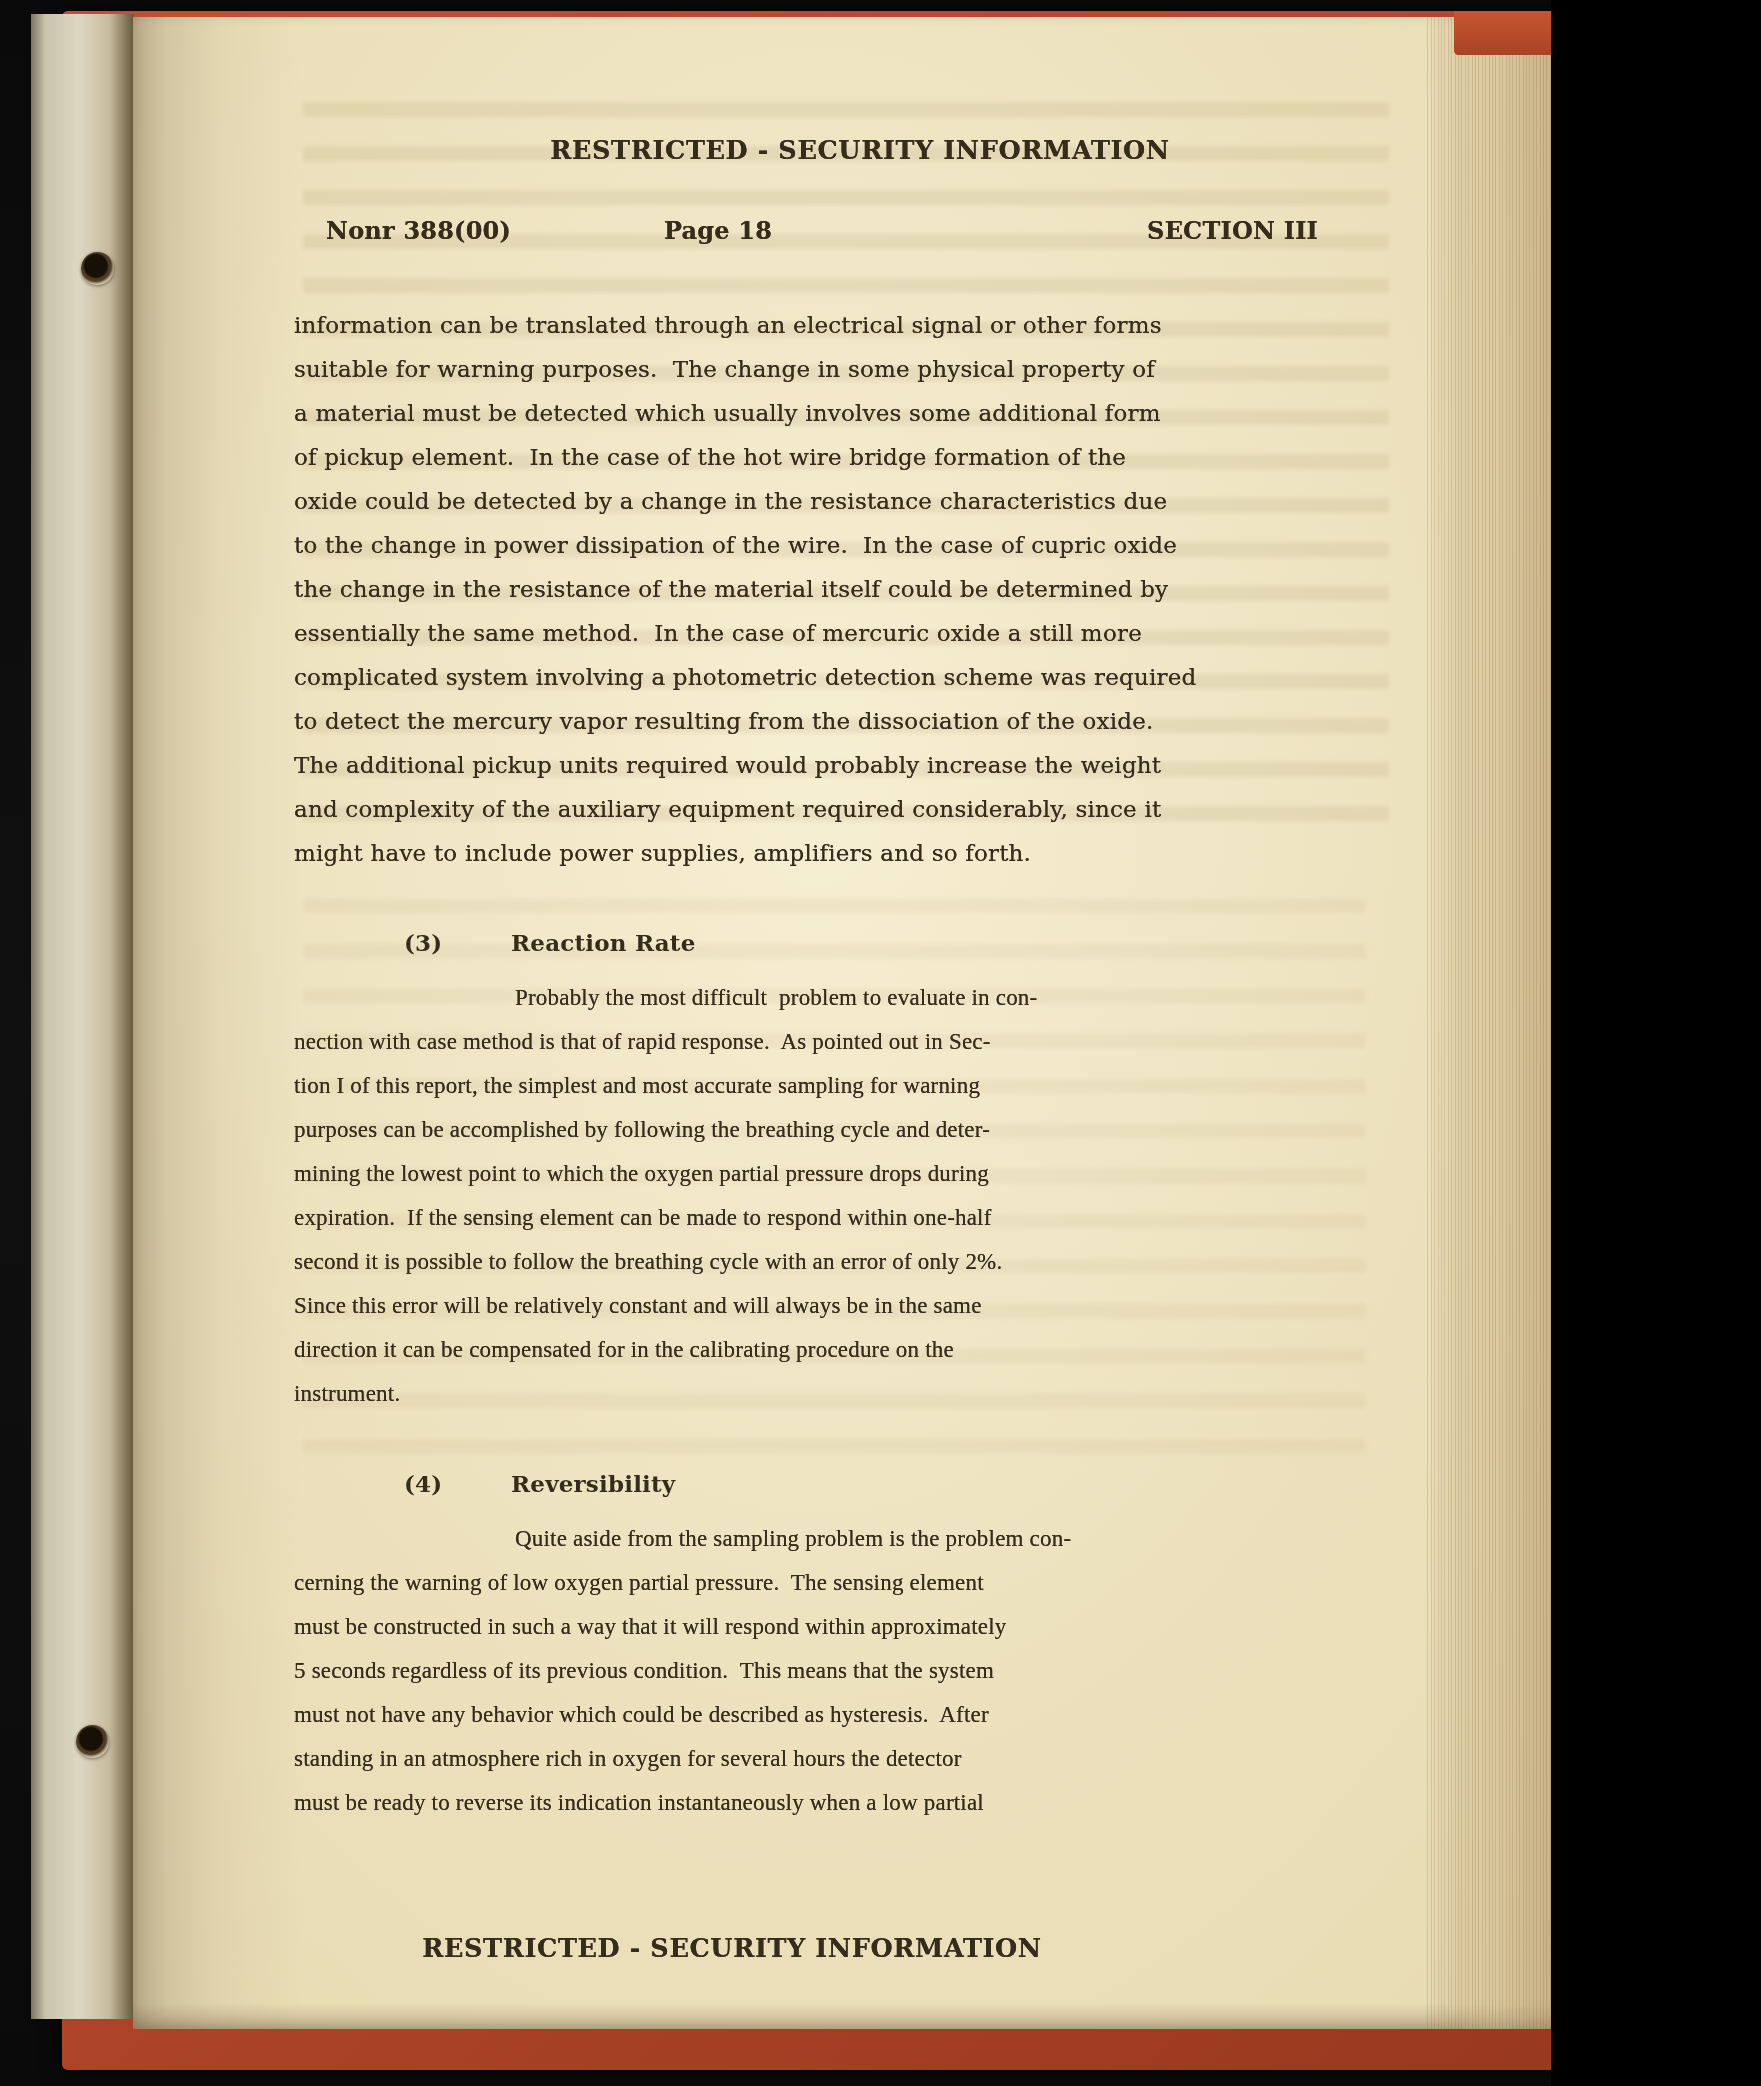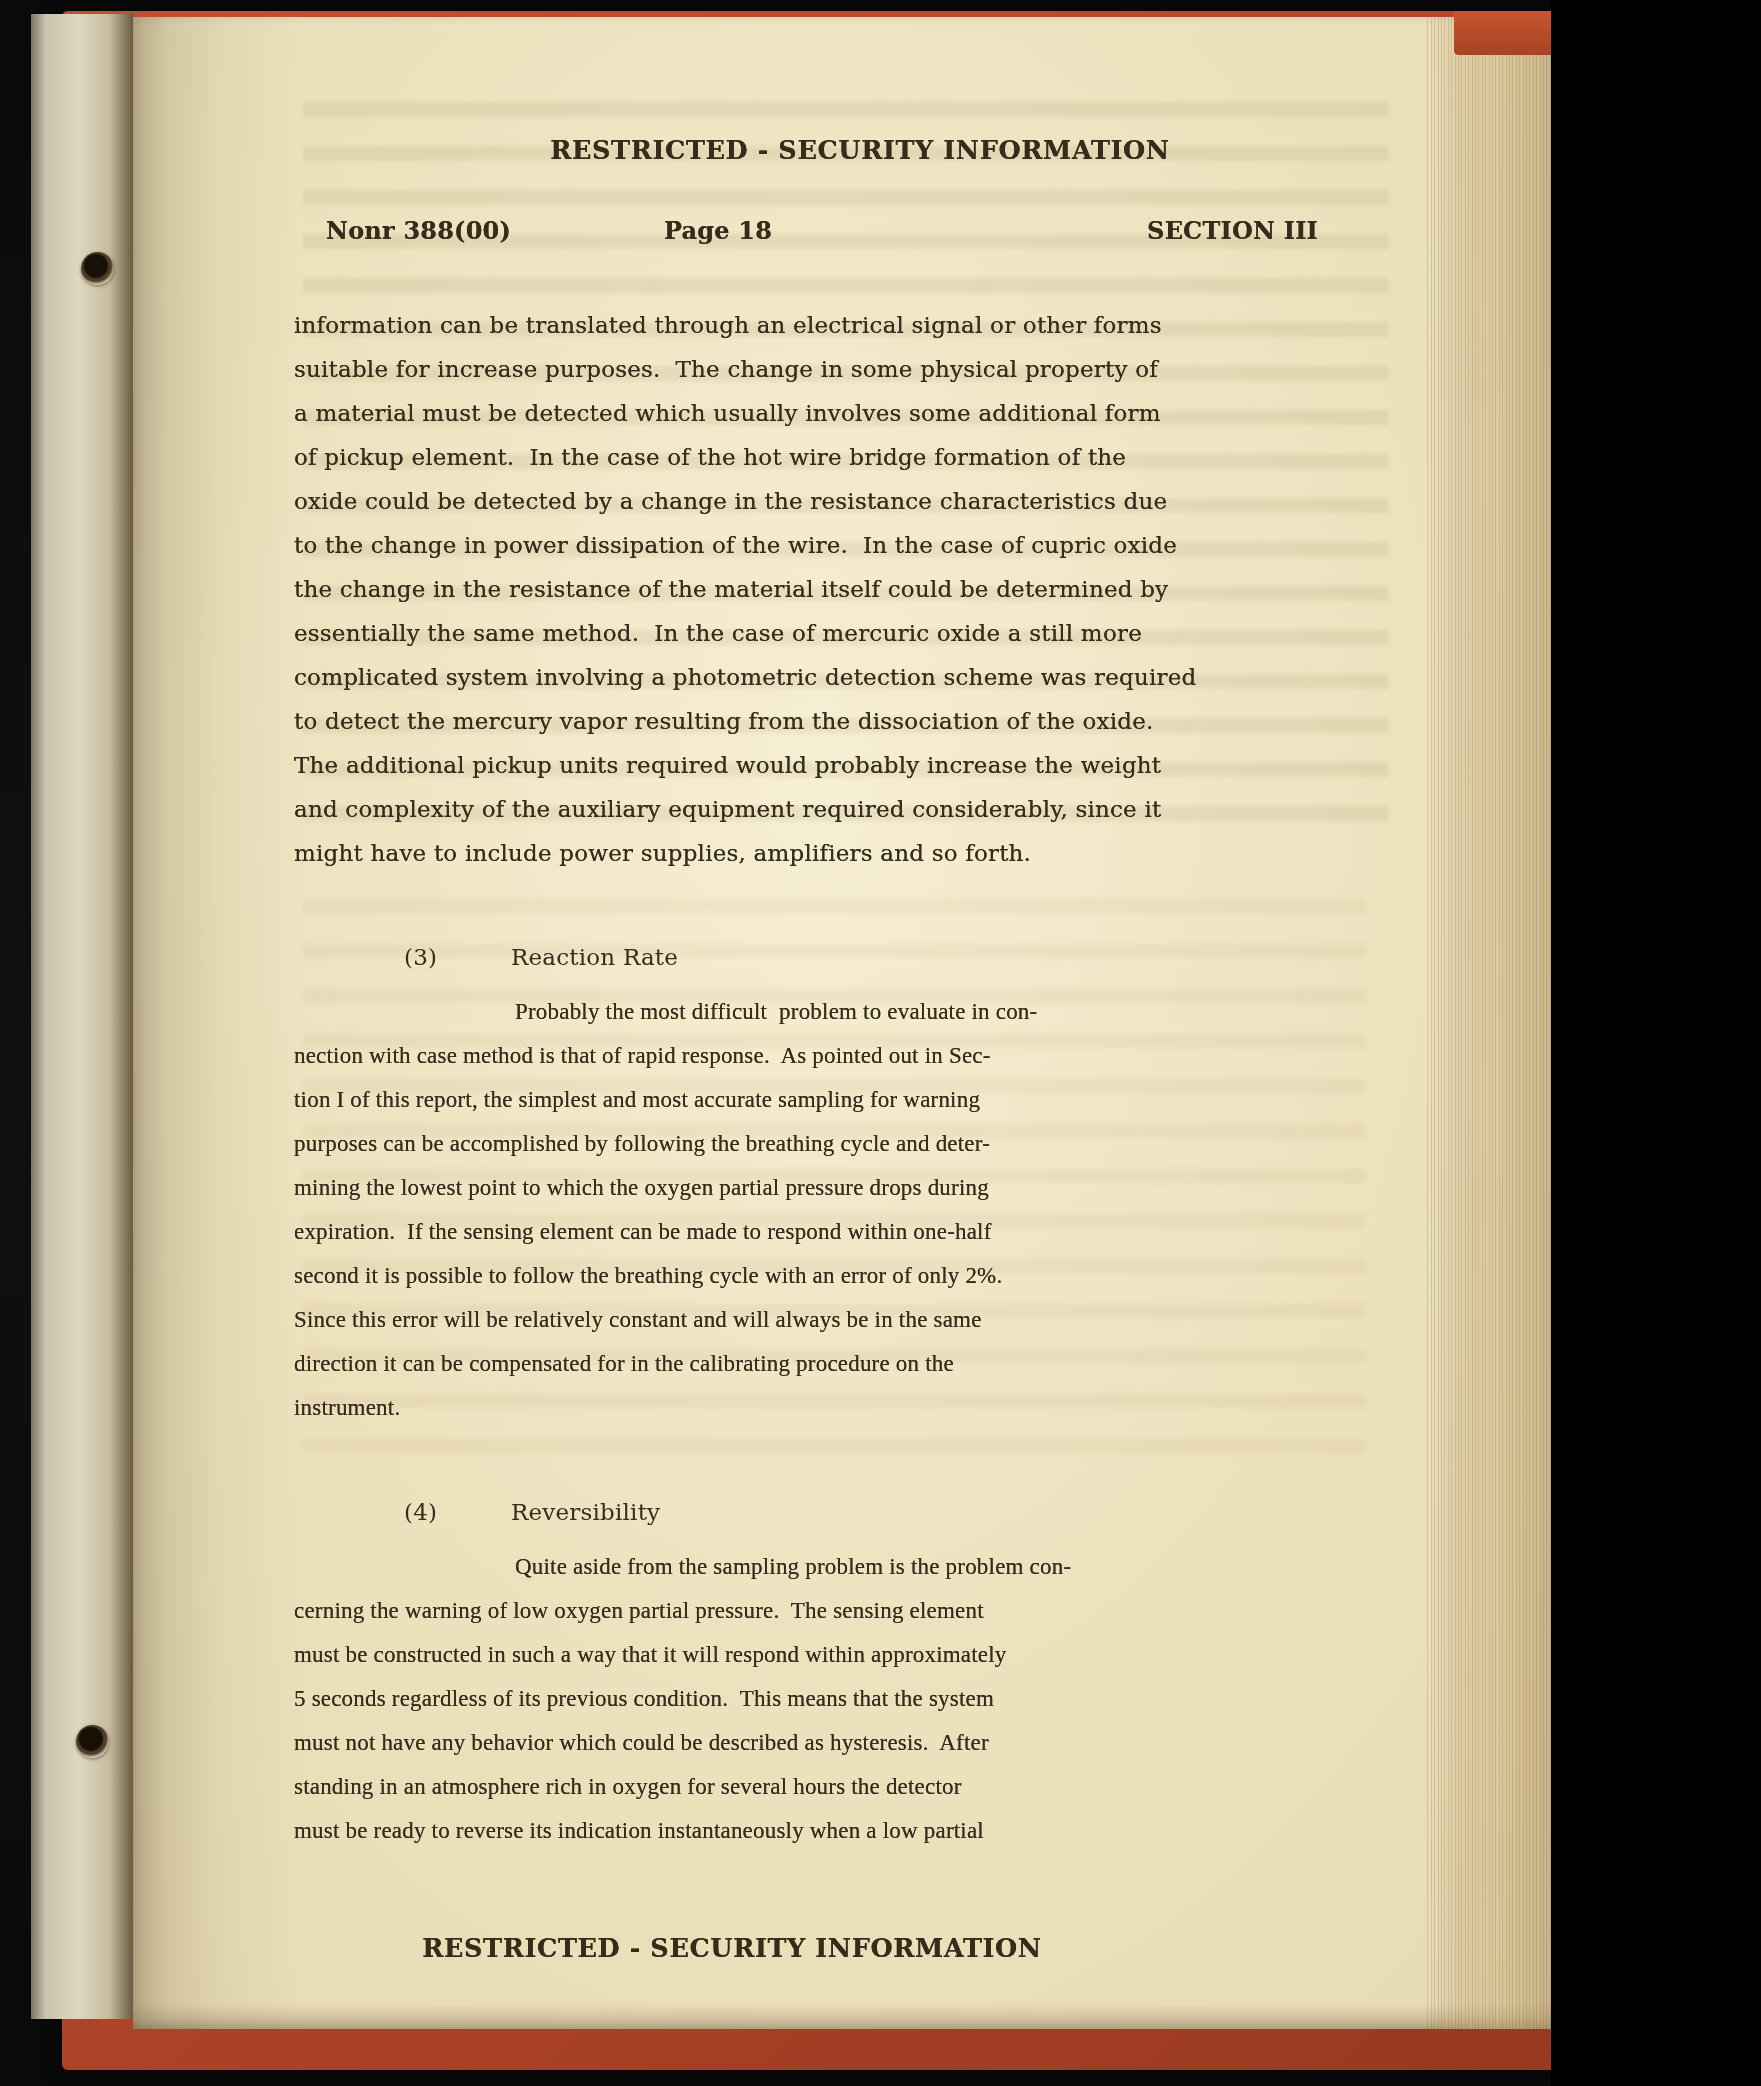--- a/index.html
+++ b/index.html
@@ -107,21 +107,21 @@
   .info-row .doc-ref{position:absolute;left:0;margin-left:32px;}
   .info-row .pageno{position:absolute;left:370px;}
   .info-row .section{position:absolute;right:0;}
 
   .content{
     position:absolute;left:161px;top:286px;width:1024px;
     line-height:44px;
   }
   .tline{white-space:pre;}
   .para.indent-first .tline:first-child{text-indent:221px;}
-  .sec-heading{margin-top:60px;font-weight:normal;text-shadow:none;}
+  .sec-heading{margin-top:46px;font-weight:bold;text-shadow:none;}
   .sec-heading .sec-num{display:inline-block;margin-left:110px;width:107px;}
   .sec-heading + .para{margin-top:11px;font-family:Liberation Serif, serif;}
 </style>
 </head>
 <body>
 
 <div class="scene">
 
   <div class="cover"></div>
 
@@ -140,21 +140,21 @@
     <div class="info-row txt">
       <span class="doc-ref">Nonr 388(00)</span>
       <span class="pageno">Page 18</span>
       <span class="section">SECTION III</span>
     </div>
 
     <div class="content txt">
 
       <div class="para">
           <div class="tline">information can be translated through an electrical signal or other forms</div>
-          <div class="tline">suitable for increase purposes.  The change in some physical property of</div>
+          <div class="tline">suitable for warning purposes.  The change in some physical property of</div>
           <div class="tline">a material must be detected which usually involves some additional form</div>
           <div class="tline">of pickup element.  In the case of the hot wire bridge formation of the</div>
           <div class="tline">oxide could be detected by a change in the resistance characteristics due</div>
           <div class="tline">to the change in power dissipation of the wire.  In the case of cupric oxide</div>
           <div class="tline">the change in the resistance of the material itself could be determined by</div>
           <div class="tline">essentially the same method.  In the case of mercuric oxide a still more</div>
           <div class="tline">complicated system involving a photometric detection scheme was required</div>
           <div class="tline">to detect the mercury vapor resulting from the dissociation of the oxide.</div>
           <div class="tline">The additional pickup units required would probably increase the weight</div>
           <div class="tline">and complexity of the auxiliary equipment required considerably, since it</div>

